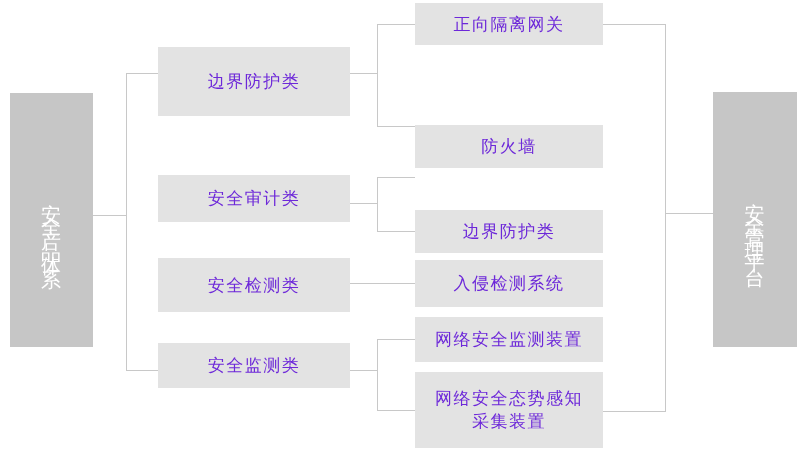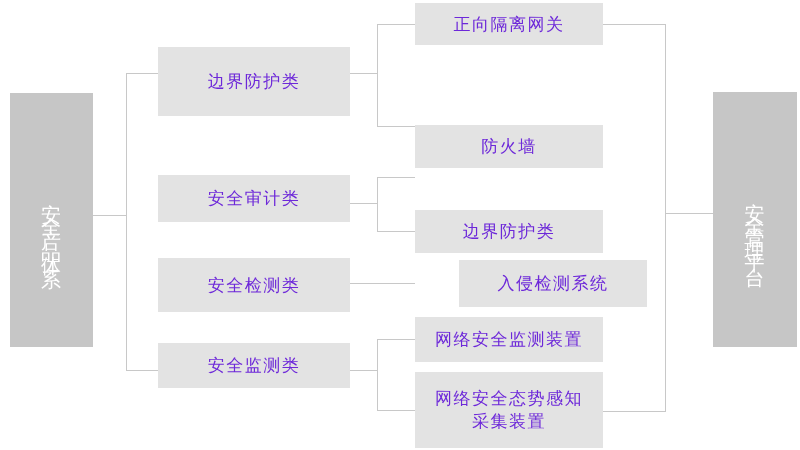--- a/index.html
+++ b/index.html
@@ -78,21 +78,21 @@
 
   <div class="node-box item" style="top:3px;   height:42px;">
     <span>正向隔离网关</span>
   </div>
   <div class="node-box item" style="top:105px; height:43px;margin-top:20px;">
     <span>防火墙</span>
   </div>
   <div class="node-box item" style="top:210px; height:43px;">
     <span>边界防护类</span>
   </div>
-  <div class="node-box item" style="top:260px; height:47px;margin-left:44px;">
+  <div class="node-box item" style="top:260px; height:47px;">
     <span>入侵检测系统</span>
   </div>
   <div class="node-box item" style="top:317px; height:45px;">
     <span>网络安全监测装置</span>
   </div>
   <div class="node-box item two-line" style="top:372px; height:76px;">
     <span>网络安全态势感知</span>
     <span>采集装置</span>
   </div>
 

